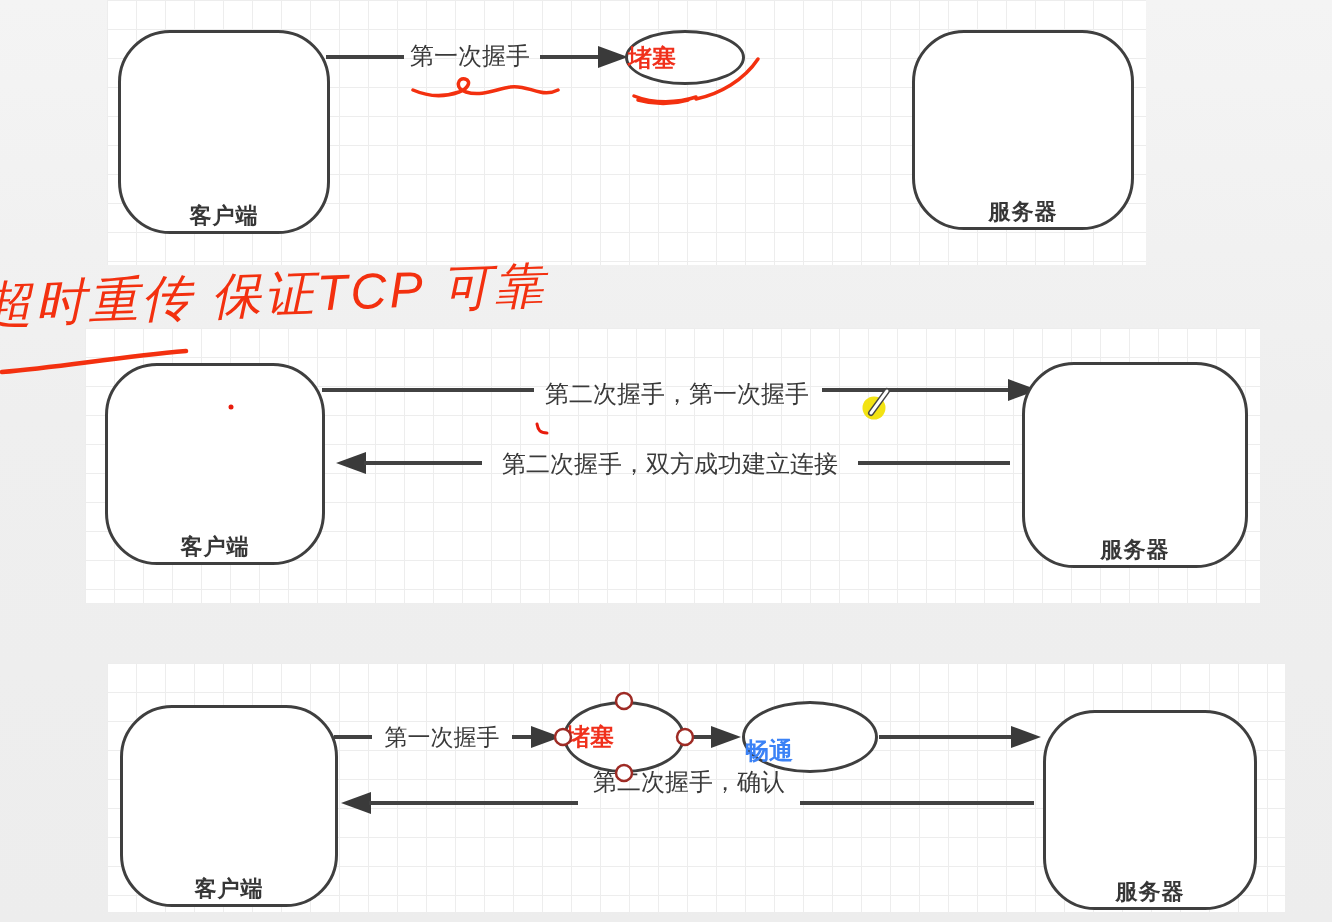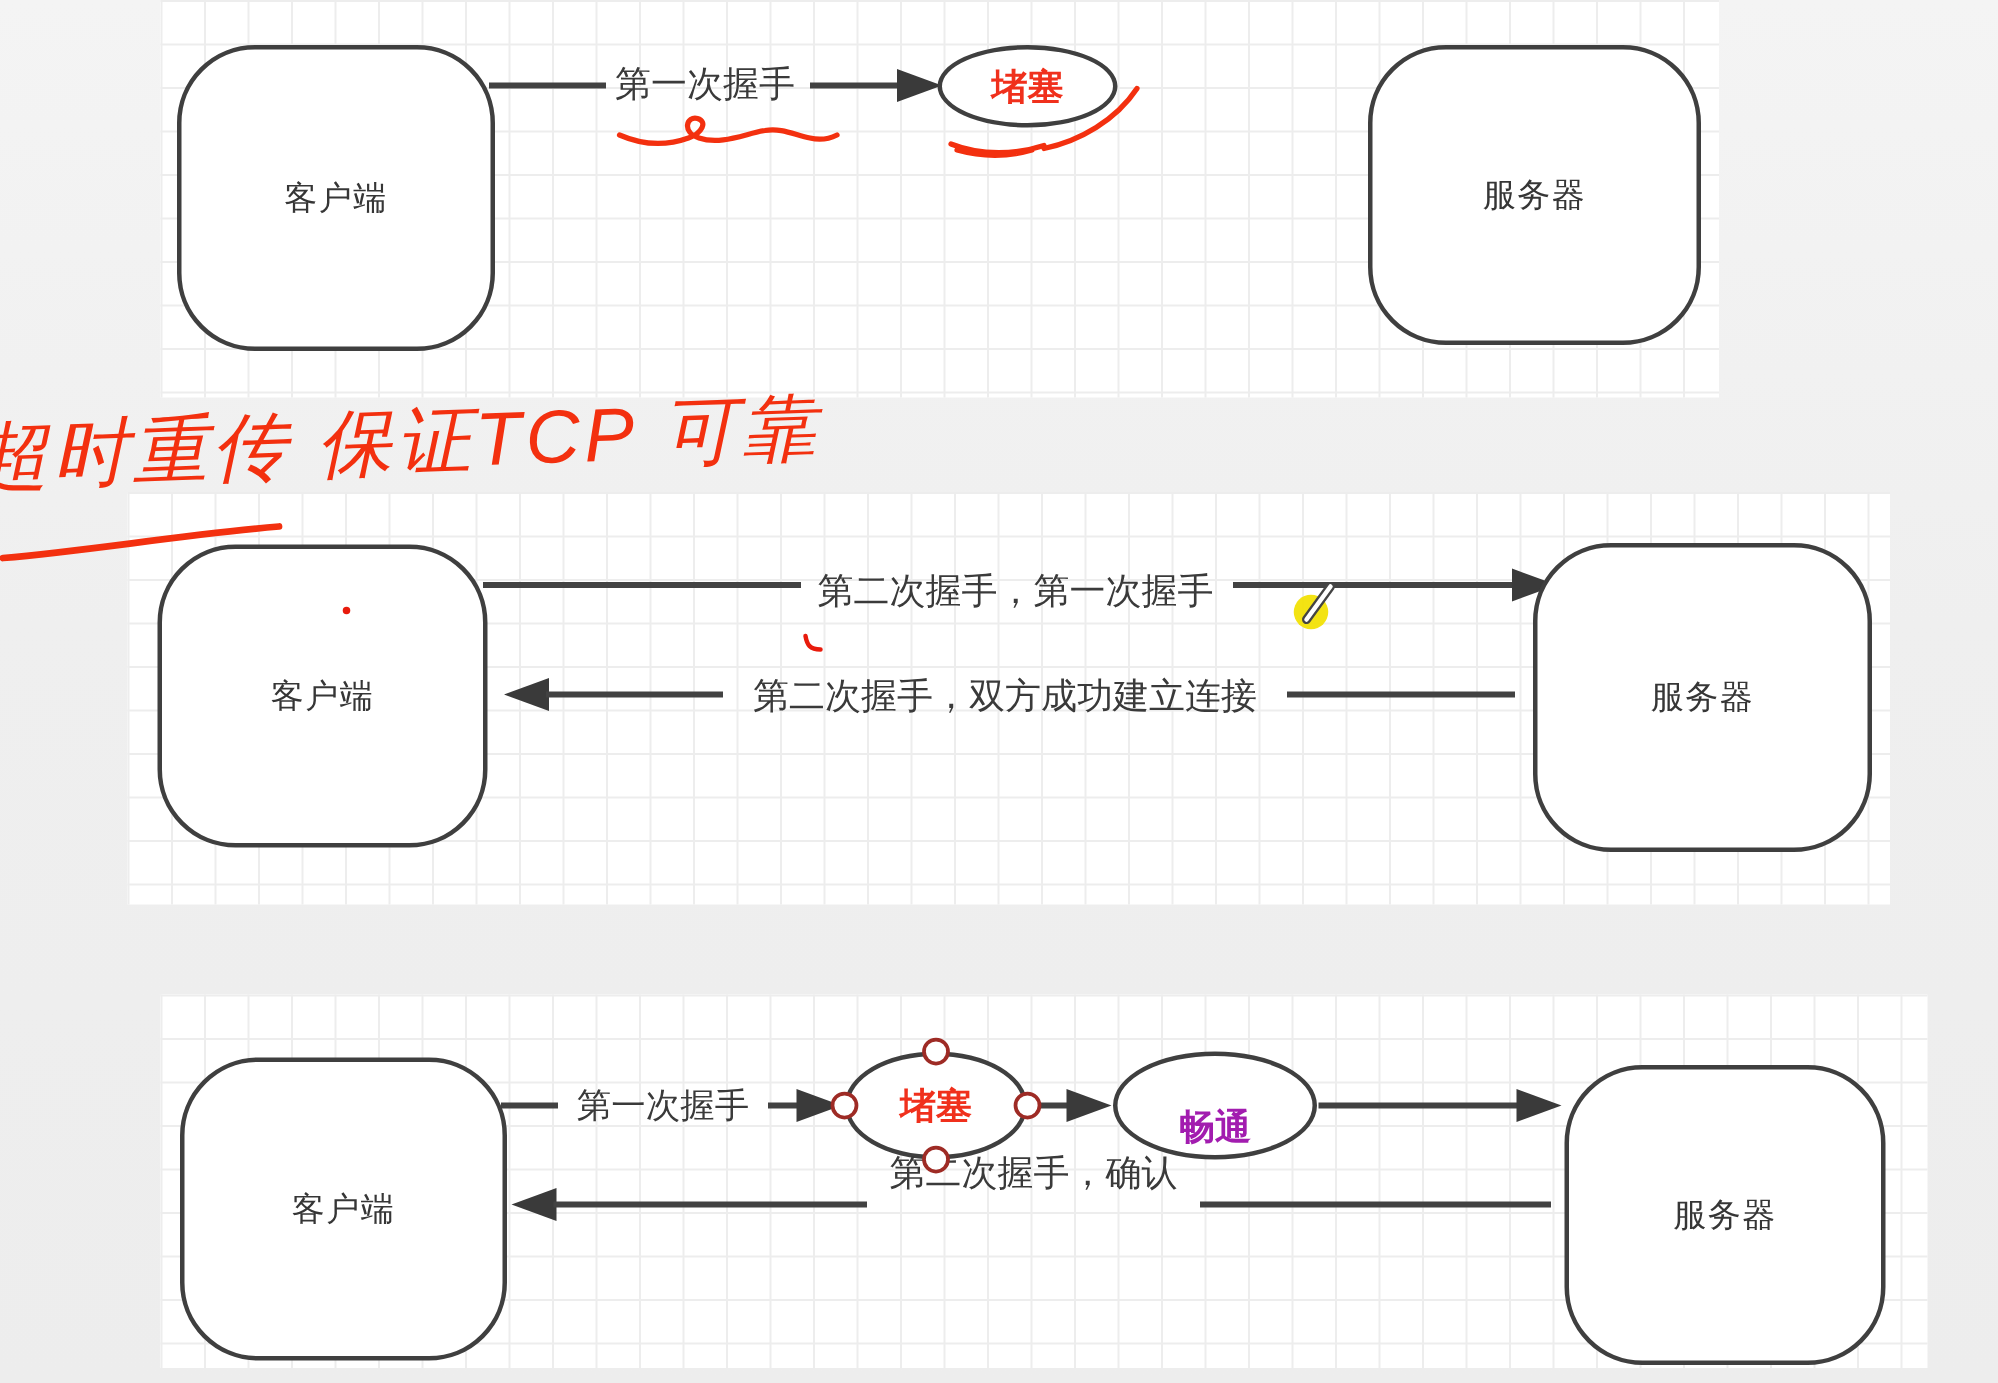--- a/index.html
+++ b/index.html
@@ -19,34 +19,34 @@
   }
   #canvas-top    { left:107px; top:0;     width:1039px; height:265px; }
   #canvas-middle { left:85px;  top:328px; width:1175px; height:275px; }
   #canvas-bottom { left:107px; top:663px; width:1178px; height:249px; }
 
   .node {
     position:absolute; z-index:3;
     background:#ffffff;
     border:3px solid #3f3f3f;
     border-radius:52px;
-    display:flex; align-items:center; justify-content:center;
-    font-size:22px; font-weight:400; color:#363636;
+    display:flex; align-items:flex-end; justify-content:center;
+    font-size:22px; font-weight:700; color:#363636;
     letter-spacing:1px;
   }
   .ellipse {
     position:absolute; z-index:3;
     background:#ffffff;
     border:3px solid #3f3f3f;
     border-radius:50%;
-    display:flex; align-items:center; justify-content:center;
+    display:flex; align-items:center; justify-content:flex-start;
     font-size:24px; font-weight:700;font-family:Liberation Mono, monospace;
   }
   .red-text   { color:#f0301c; }
-  .green-text { color:#a21caf;margin-top:28px; }
+  .green-text { color:#3b82f6;margin-top:28px; }
 
   .edge-label {
     position:absolute; z-index:4;
     transform:translate(-50%,-50%);
     white-space:nowrap;
     font-size:24px; font-weight:400; color:#3a3a3a;
   }
   #svg-edges   { position:absolute; left:0; top:0; z-index:2; }
   #svg-overlay { position:absolute; left:0; top:0; z-index:5; pointer-events:none; }
 

